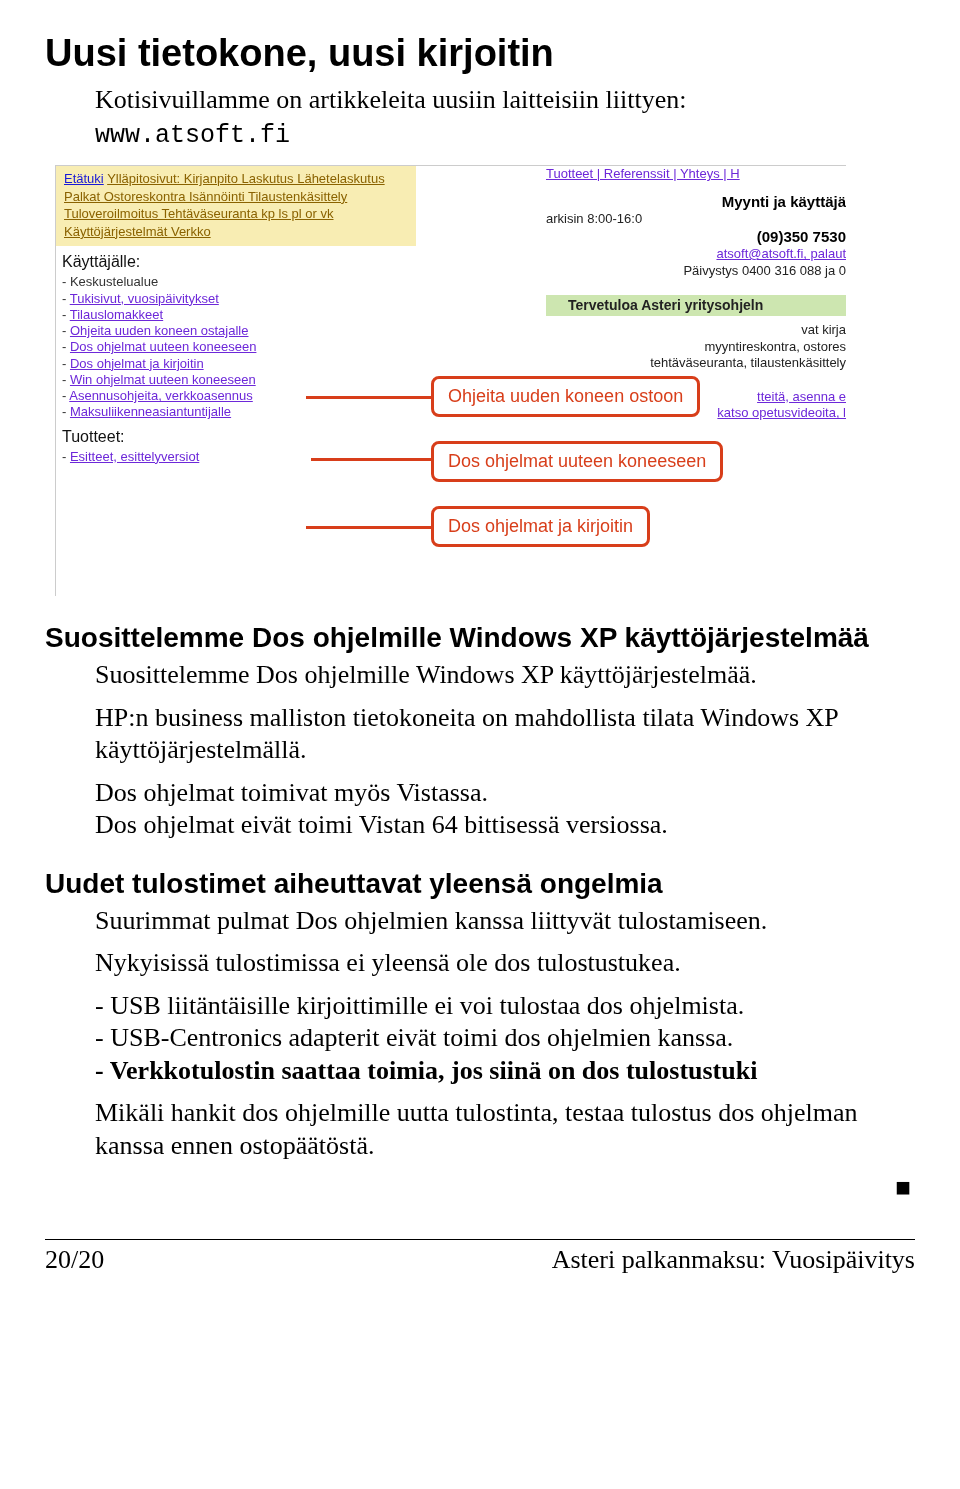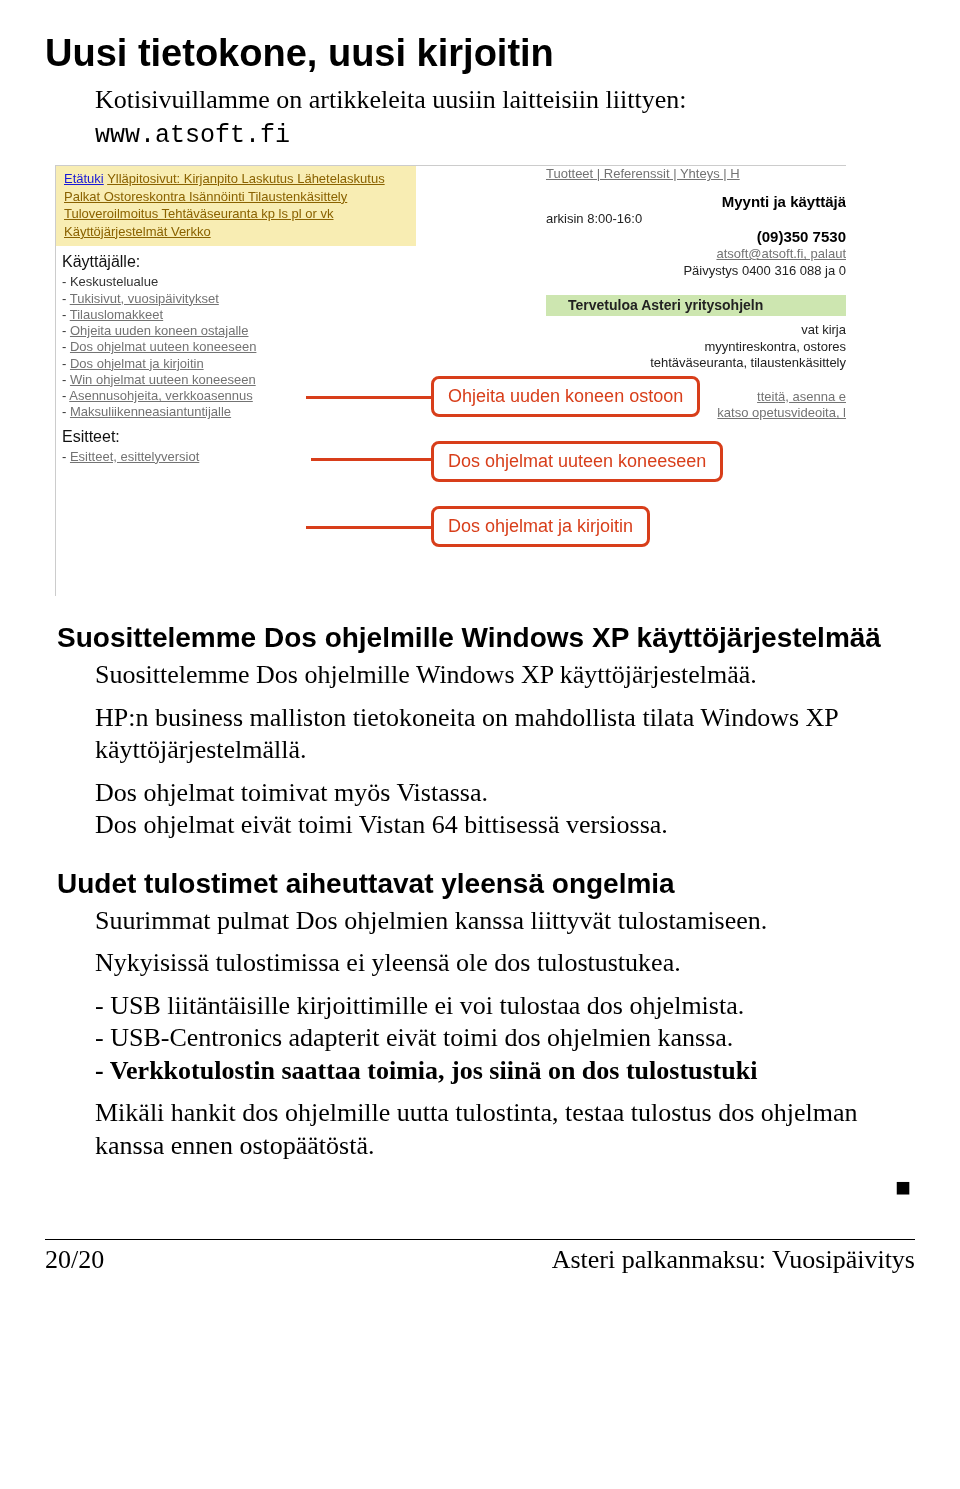--- a/index.html
+++ b/index.html
@@ -16,21 +16,21 @@
   h1 {
     font-family: Arial, Helvetica, sans-serif;
     font-weight: bold;
     font-size: 38px;
     margin: 0 0 6px 0;
   }
   h2 {
     font-family: Arial, Helvetica, sans-serif;
     font-weight: bold;
     font-size: 28px;
-    margin: 24px 0 4px 12px;
+    margin: 24px 0 4px 0;
   }
   .intro {
     margin: 0 0 4px 50px;
   }
   .mono {
     font-family: "Courier New", Courier, monospace;
     font-size: 25px;
     margin: 0 0 0 50px;
   }
   .screenshot {
@@ -62,21 +62,21 @@
     background: #f8edb3;
     padding: 4px 6px 6px 8px;
     line-height: 1.35;
   }
   .toplink { color: #1a1ad6; text-decoration: underline; }
   .yl { color: #8a6200; text-decoration: underline; }
   .plain { color: #333; }
   .section-hdr { font-size: 16px; color: #111; margin: 6px 0 2px 6px; }
   .plainlist { margin: 0 0 0 6px; font-size: 13px; color: #333; }
   .plainlist div::before { content: "- "; }
-  .ulink { color: #737373; text-decoration: underline; }
+  .ulink { color: #6d28d9; text-decoration: underline; }
   .heavy { font-family: Arial, sans-serif; font-weight: bold; color: #000; font-size: 15px; }
   .green-hdr {
     background: #cde6b0;
     padding: 2px 22px;
     font-weight: bold;
     font-size: 14px;
     margin-top: 16px;
   }
   .callout {
     position: absolute;
@@ -125,21 +125,21 @@
       <div><span class="plain">Keskustelualue</span></div>
       <div><span class="ulink">Tukisivut, vuosipäivitykset</span></div>
       <div><span class="ulink">Tilauslomakkeet</span></div>
       <div><span class="ulink">Ohjeita uuden koneen ostajalle</span></div>
       <div><span class="ulink">Dos ohjelmat uuteen koneeseen</span></div>
       <div><span class="ulink">Dos ohjelmat ja kirjoitin</span></div>
       <div><span class="ulink">Win ohjelmat uuteen koneeseen</span></div>
       <div><span class="ulink">Asennusohjeita, verkkoasennus</span></div>
       <div><span class="ulink">Maksuliikenneasiantuntijalle</span></div>
     </div>
-    <div class="section-hdr">Esitteet:</div>
+    <div class="section-hdr">Tuotteet:</div>
     <div class="plainlist">
       <div><span class="ulink">Esitteet, esittelyversiot</span></div>
     </div>
   </div>
 
   <div class="rightcol">
     <div class="ulink" style="font-size:13px;">Tuotteet | Referenssit | Yhteys | H</div>
     <div style="height:10px"></div>
     <div class="heavy" style="text-align:right">Myynti ja käyttäjä</div>
     <div style="text-align:left">arkisin 8:00-16:0</div>

